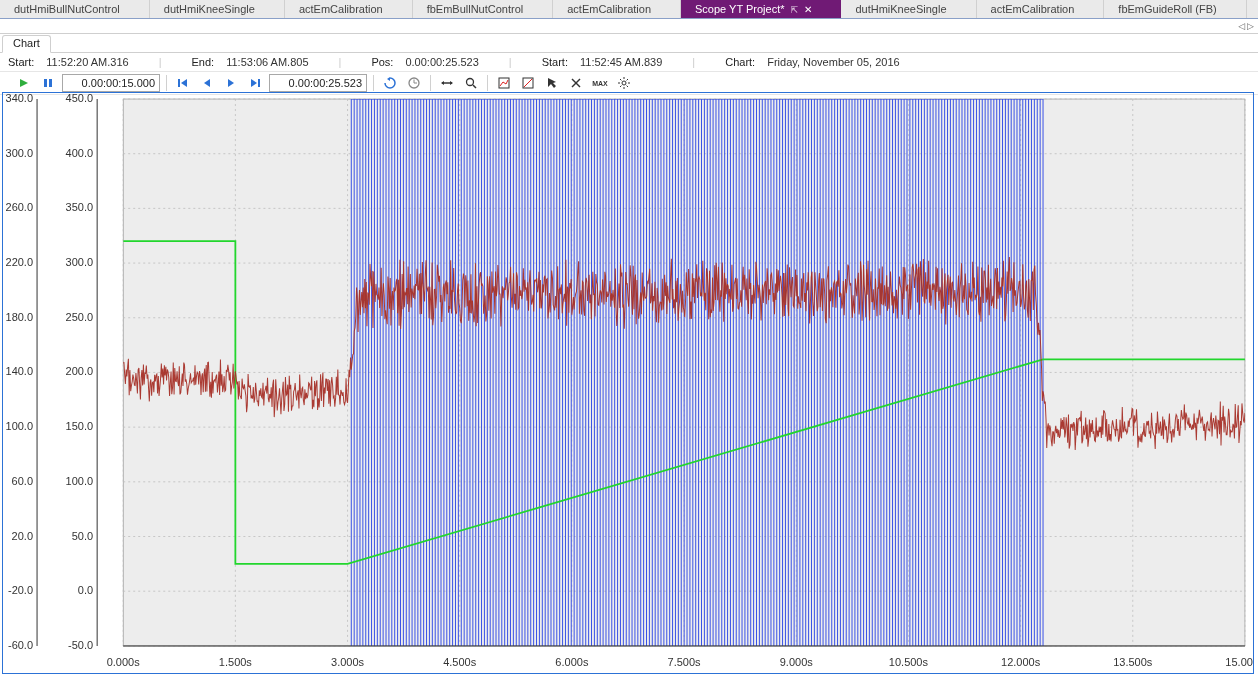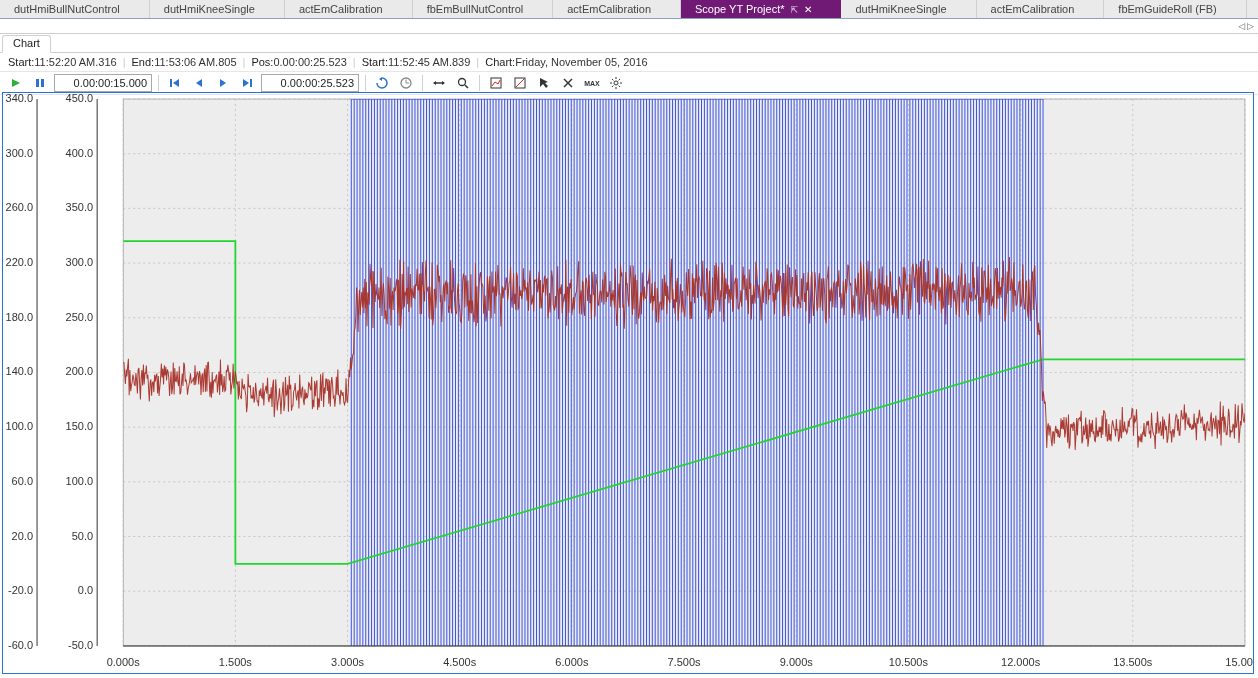--- a/index.html
+++ b/index.html
@@ -83,32 +83,32 @@
     position:relative;
     top:1px;
     cursor:pointer;
   }
   
   .info-row{
     height:18px;
     display:flex;
     align-items:center;
     padding:0 8px;
-    gap:0;
+    gap:12px;
     color:#333;
     border-bottom:1px solid #e6e6e6;
   }
   .info-row .lbl{color:#222}
   .info-row .sep{width:6px}
   
   .toolbar{
     height:22px;
     display:flex;
     align-items:center;
-    padding:0 6px;
+    padding:0 14px;
     gap:4px;
     border-bottom:1px solid #e6e6e6;
   }
   .tbtn{
     width:18px;height:18px;
     display:flex;align-items:center;justify-content:center;
     border:1px solid transparent;
     border-radius:2px;
     cursor:pointer;
     color:#2c72d6;

